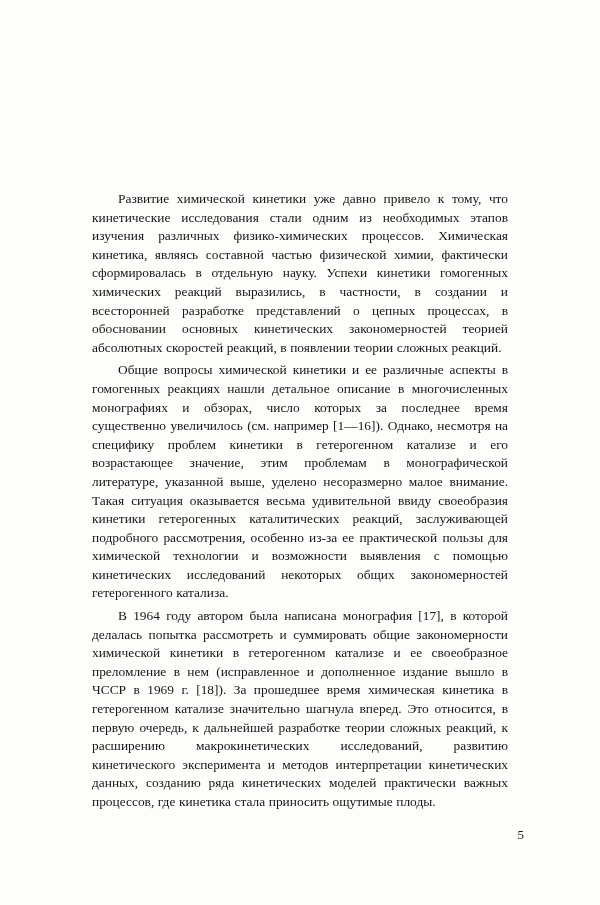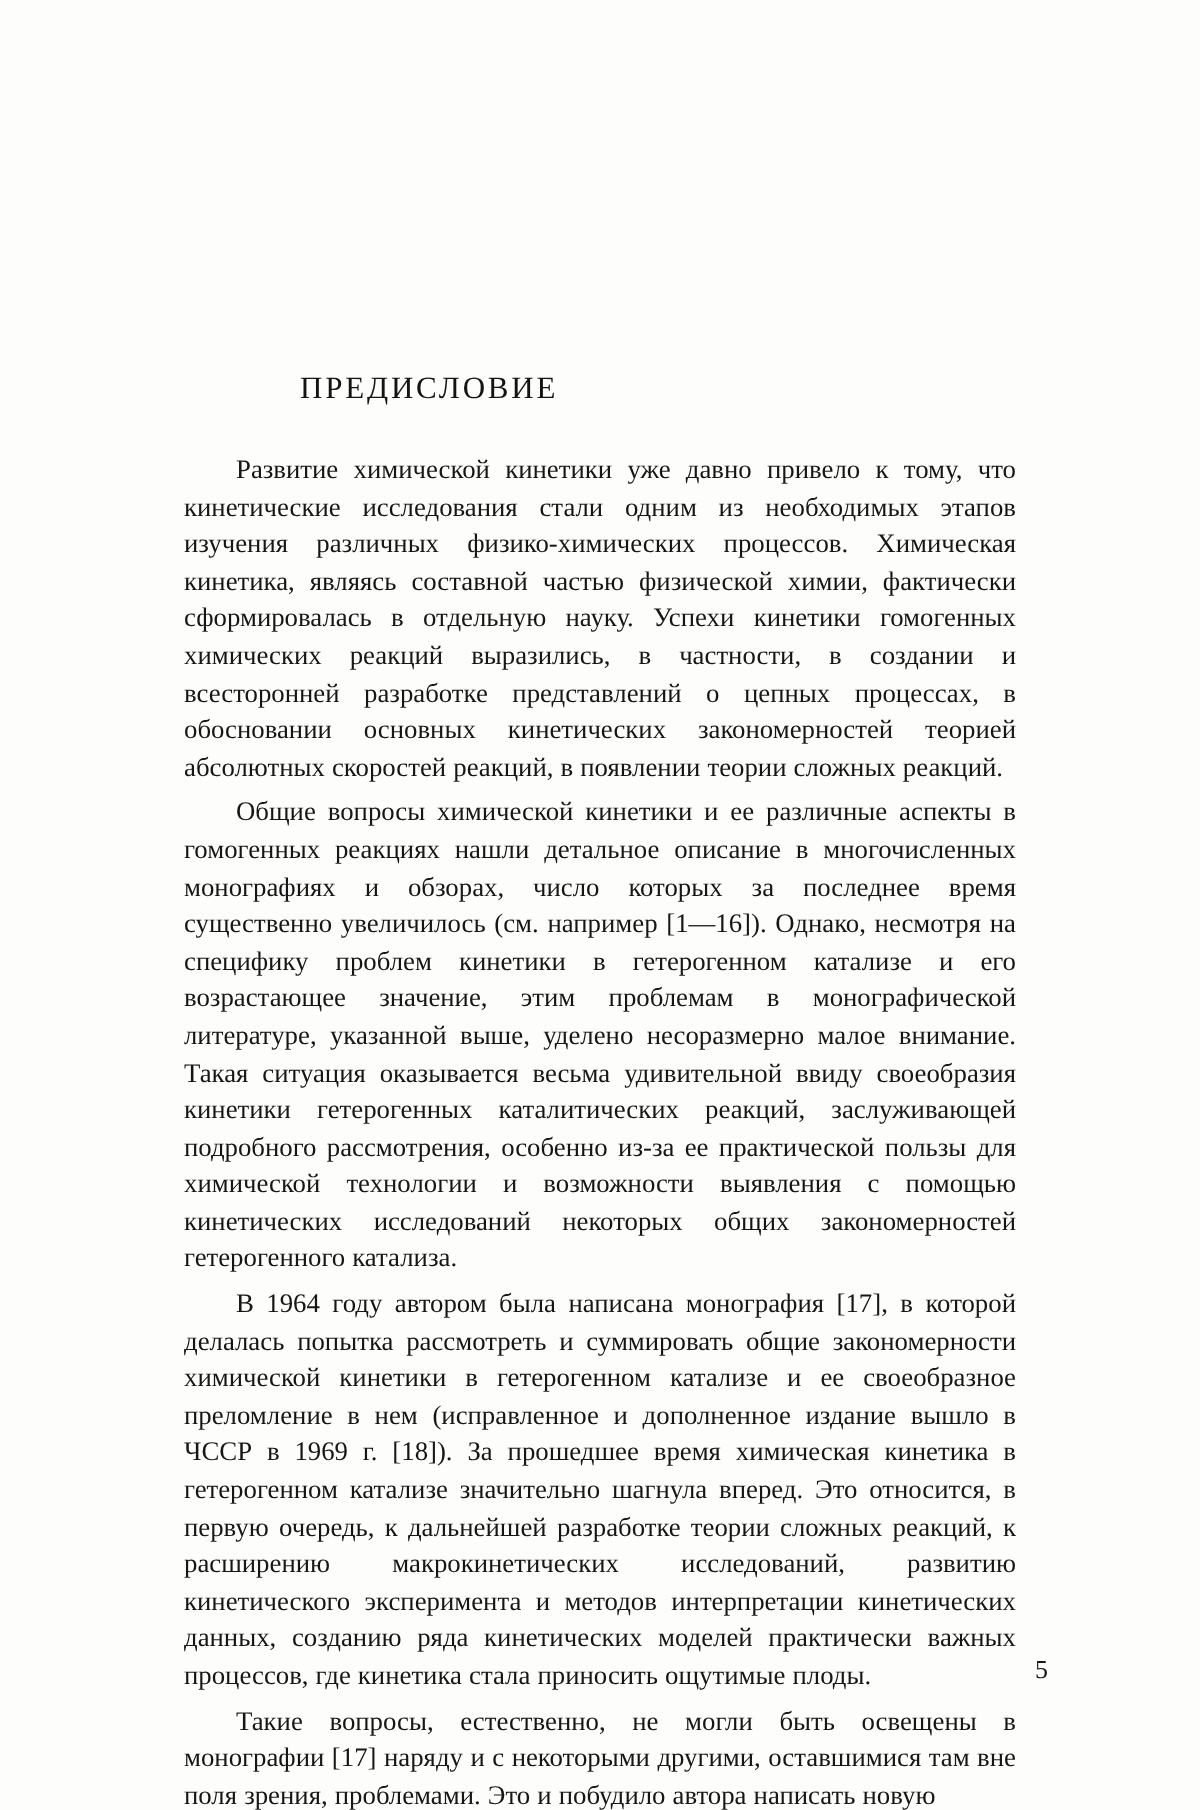--- a/index.html
+++ b/index.html
@@ -57,20 +57,18 @@
     bottom: 62px;
     font-size: 13px;
     color: #161616;
   }
 </style>
 </head>
 <body>
 
 <div class="page">
   <div class="content">
-    <h1 class="doc-title">ПРЕДИСЛОВИЕ</h1>
     <p class="para">Развитие химической кинетики уже давно привело к тому, что кинетические исследования стали одним из необходимых этапов изучения различных физико-химических процессов. Химическая кинетика, являясь составной частью физической химии, факти­чески сформировалась в отдельную науку. Успехи кинетики гомо­генных химических реакций выразились, в частности, в создании и всесторонней разработке представлений о цепных процессах, в обосновании основных кинетических закономерностей теорией абсолютных скоростей реакций, в появлении теории сложных реакций.</p>
     <p class="para">Общие вопросы химической кинетики и ее различные аспекты в гомогенных реакциях нашли детальное описание в многочислен­ных монографиях и обзорах, число которых за последнее время существенно увеличилось (см. например [1—16]). Однако, не­смотря на специфику проблем кинетики в гетерогенном катализе и его возрастающее значение, этим проблемам в монографической литературе, указанной выше, уделено несоразмерно малое вни­мание. Такая ситуация оказывается весьма удивительной ввиду своеобразия кинетики гетерогенных каталитических реакций, заслуживающей подробного рассмотрения, особенно из-за ее практической пользы для химической технологии и возможности выявления с помощью кинетических исследований некоторых общих закономерностей гетерогенного катализа.</p>
     <p class="para">В 1964 году автором была написана монография [17], в кото­рой делалась попытка рассмотреть и суммировать общие законо­мерности химической кинетики в гетерогенном катализе и ее своеобразное преломление в нем (исправленное и дополненное издание вышло в ЧССР в 1969 г. [18]). За прошедшее время химическая кинетика в гетерогенном катализе значительно шаг­нула вперед. Это относится, в первую очередь, к дальнейшей раз­работке теории сложных реакций, к расширению макрокинети­ческих исследований, развитию кинетического эксперимента и методов интерпретации кинетических данных, созданию ряда кинетических моделей практически важных процессов, где кине­тика стала приносить ощутимые плоды.</p>
-    <p class="para">Такие вопросы, естественно, не могли быть освещены в моно­графии [17] наряду и с некоторыми другими, оставшимися там вне поля зрения, проблемами. Это и побудило автора написать новую</p>
   </div>
   <div class="page-number">5</div>
 </div>
 
 </body></html>

